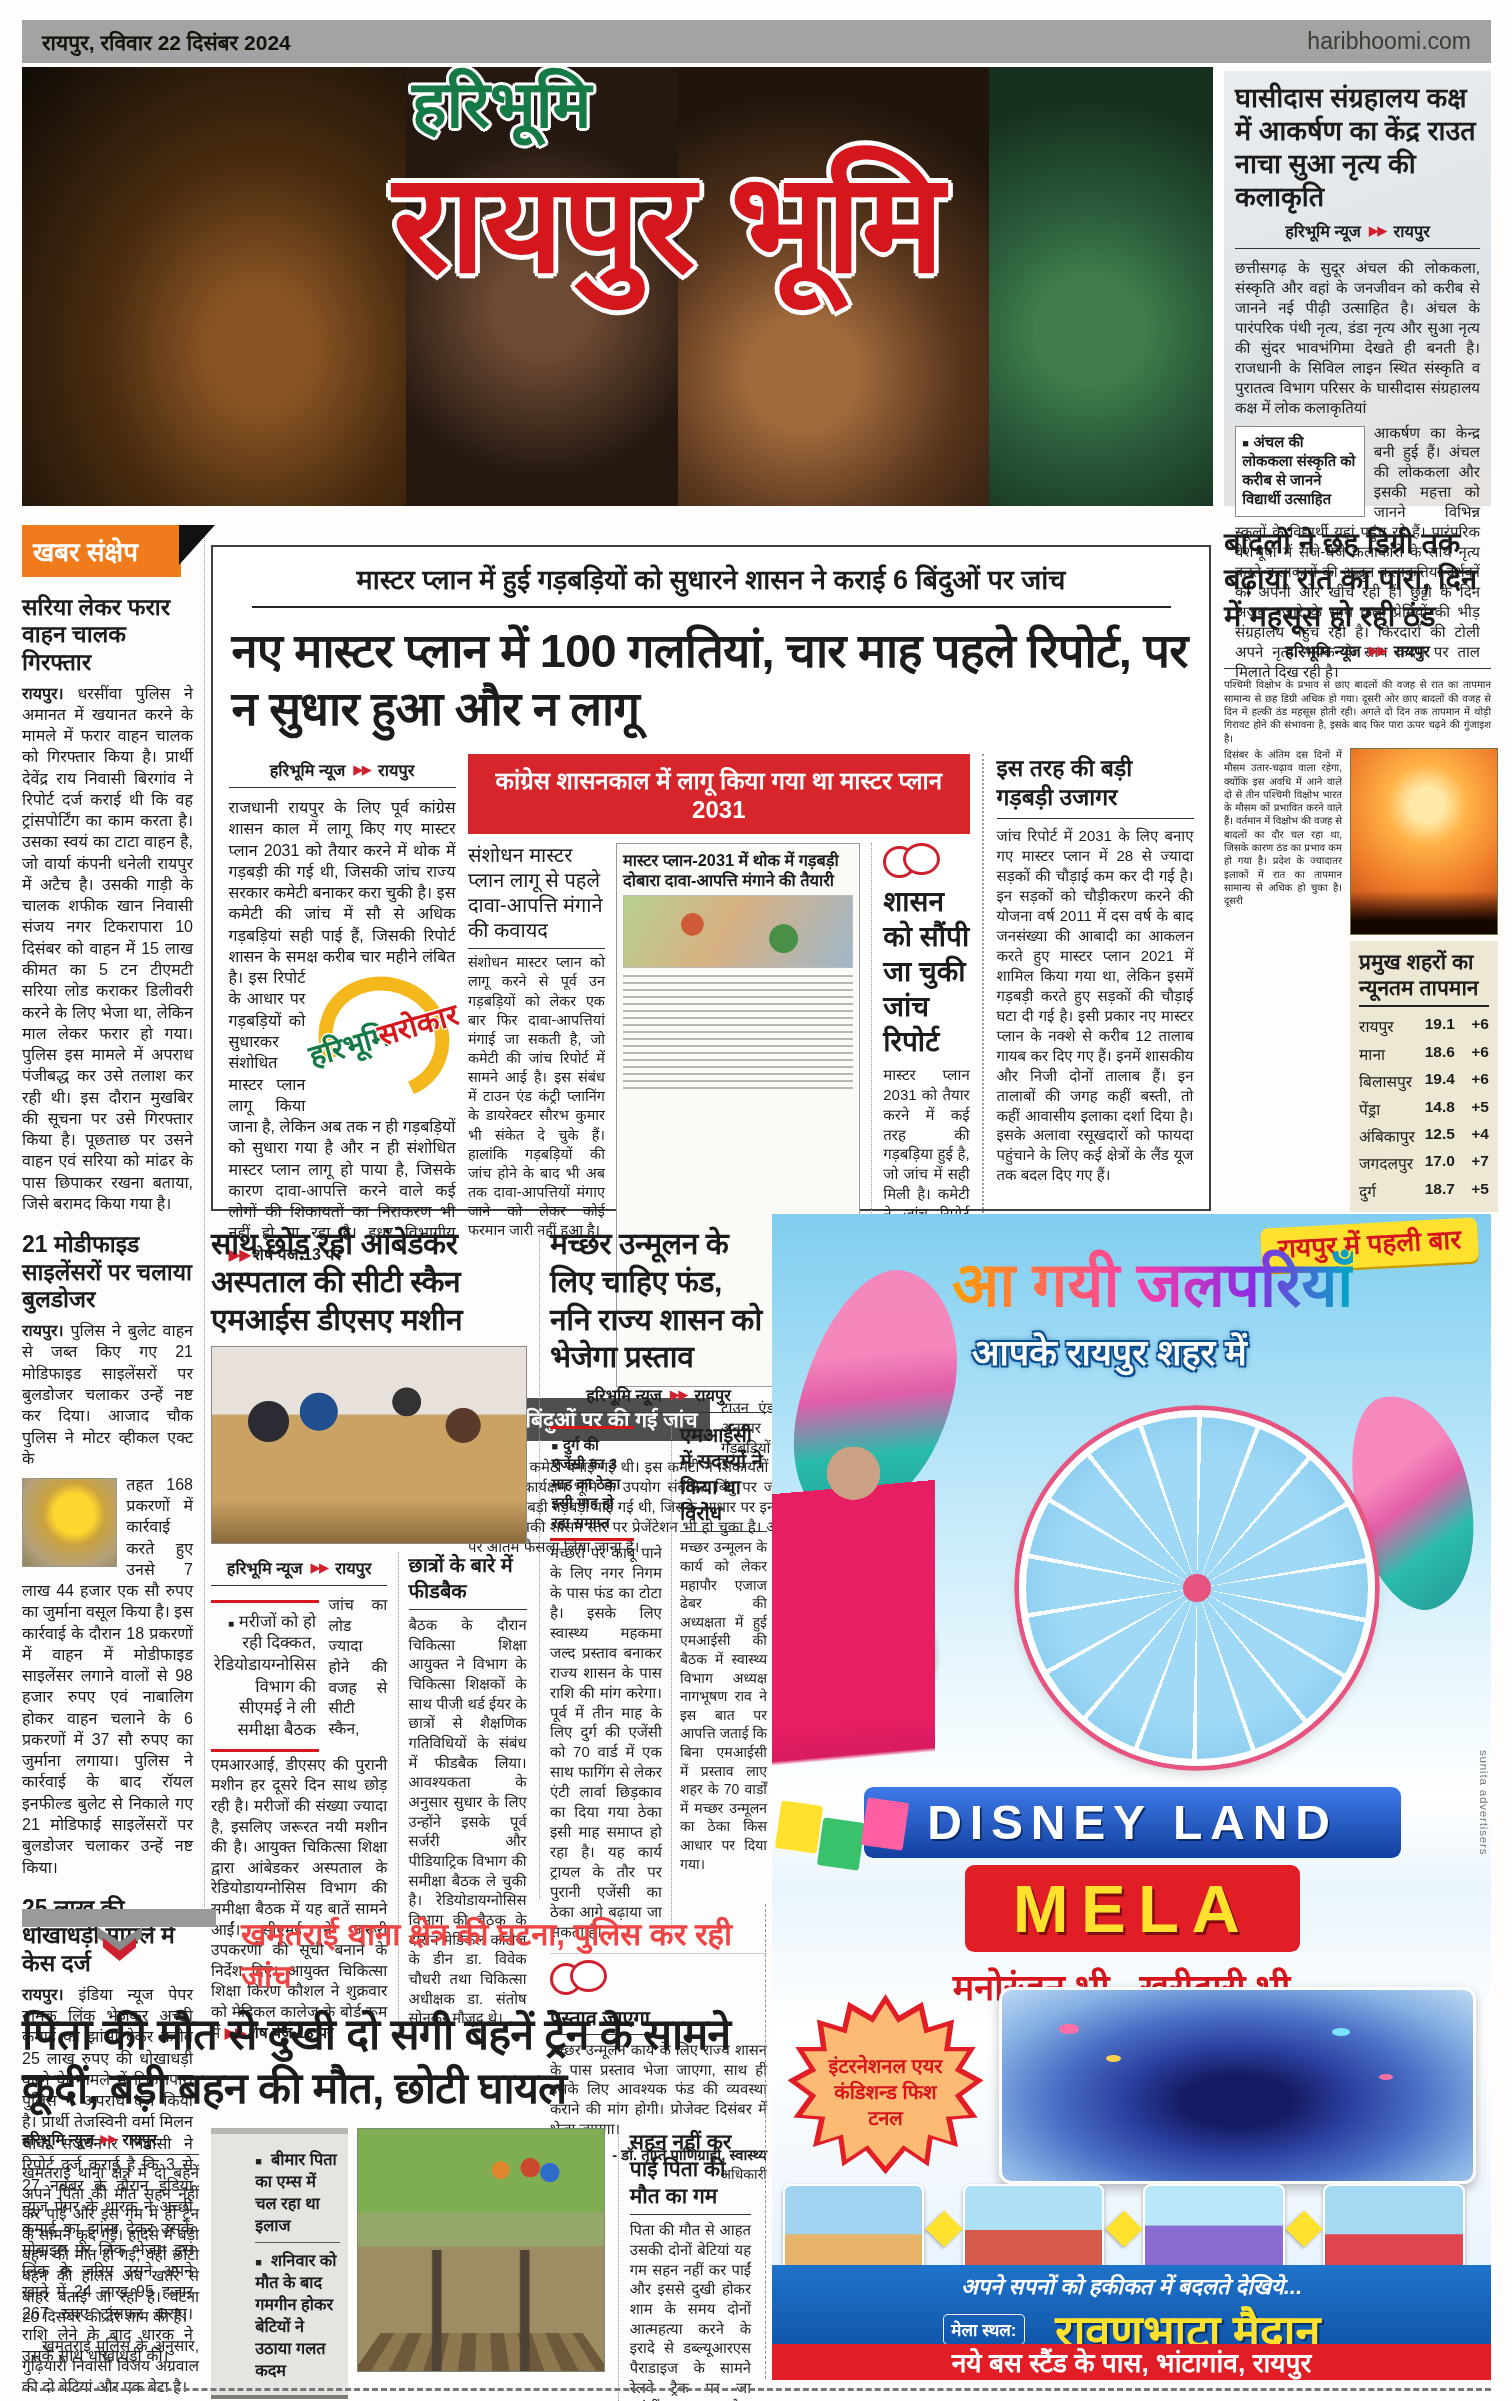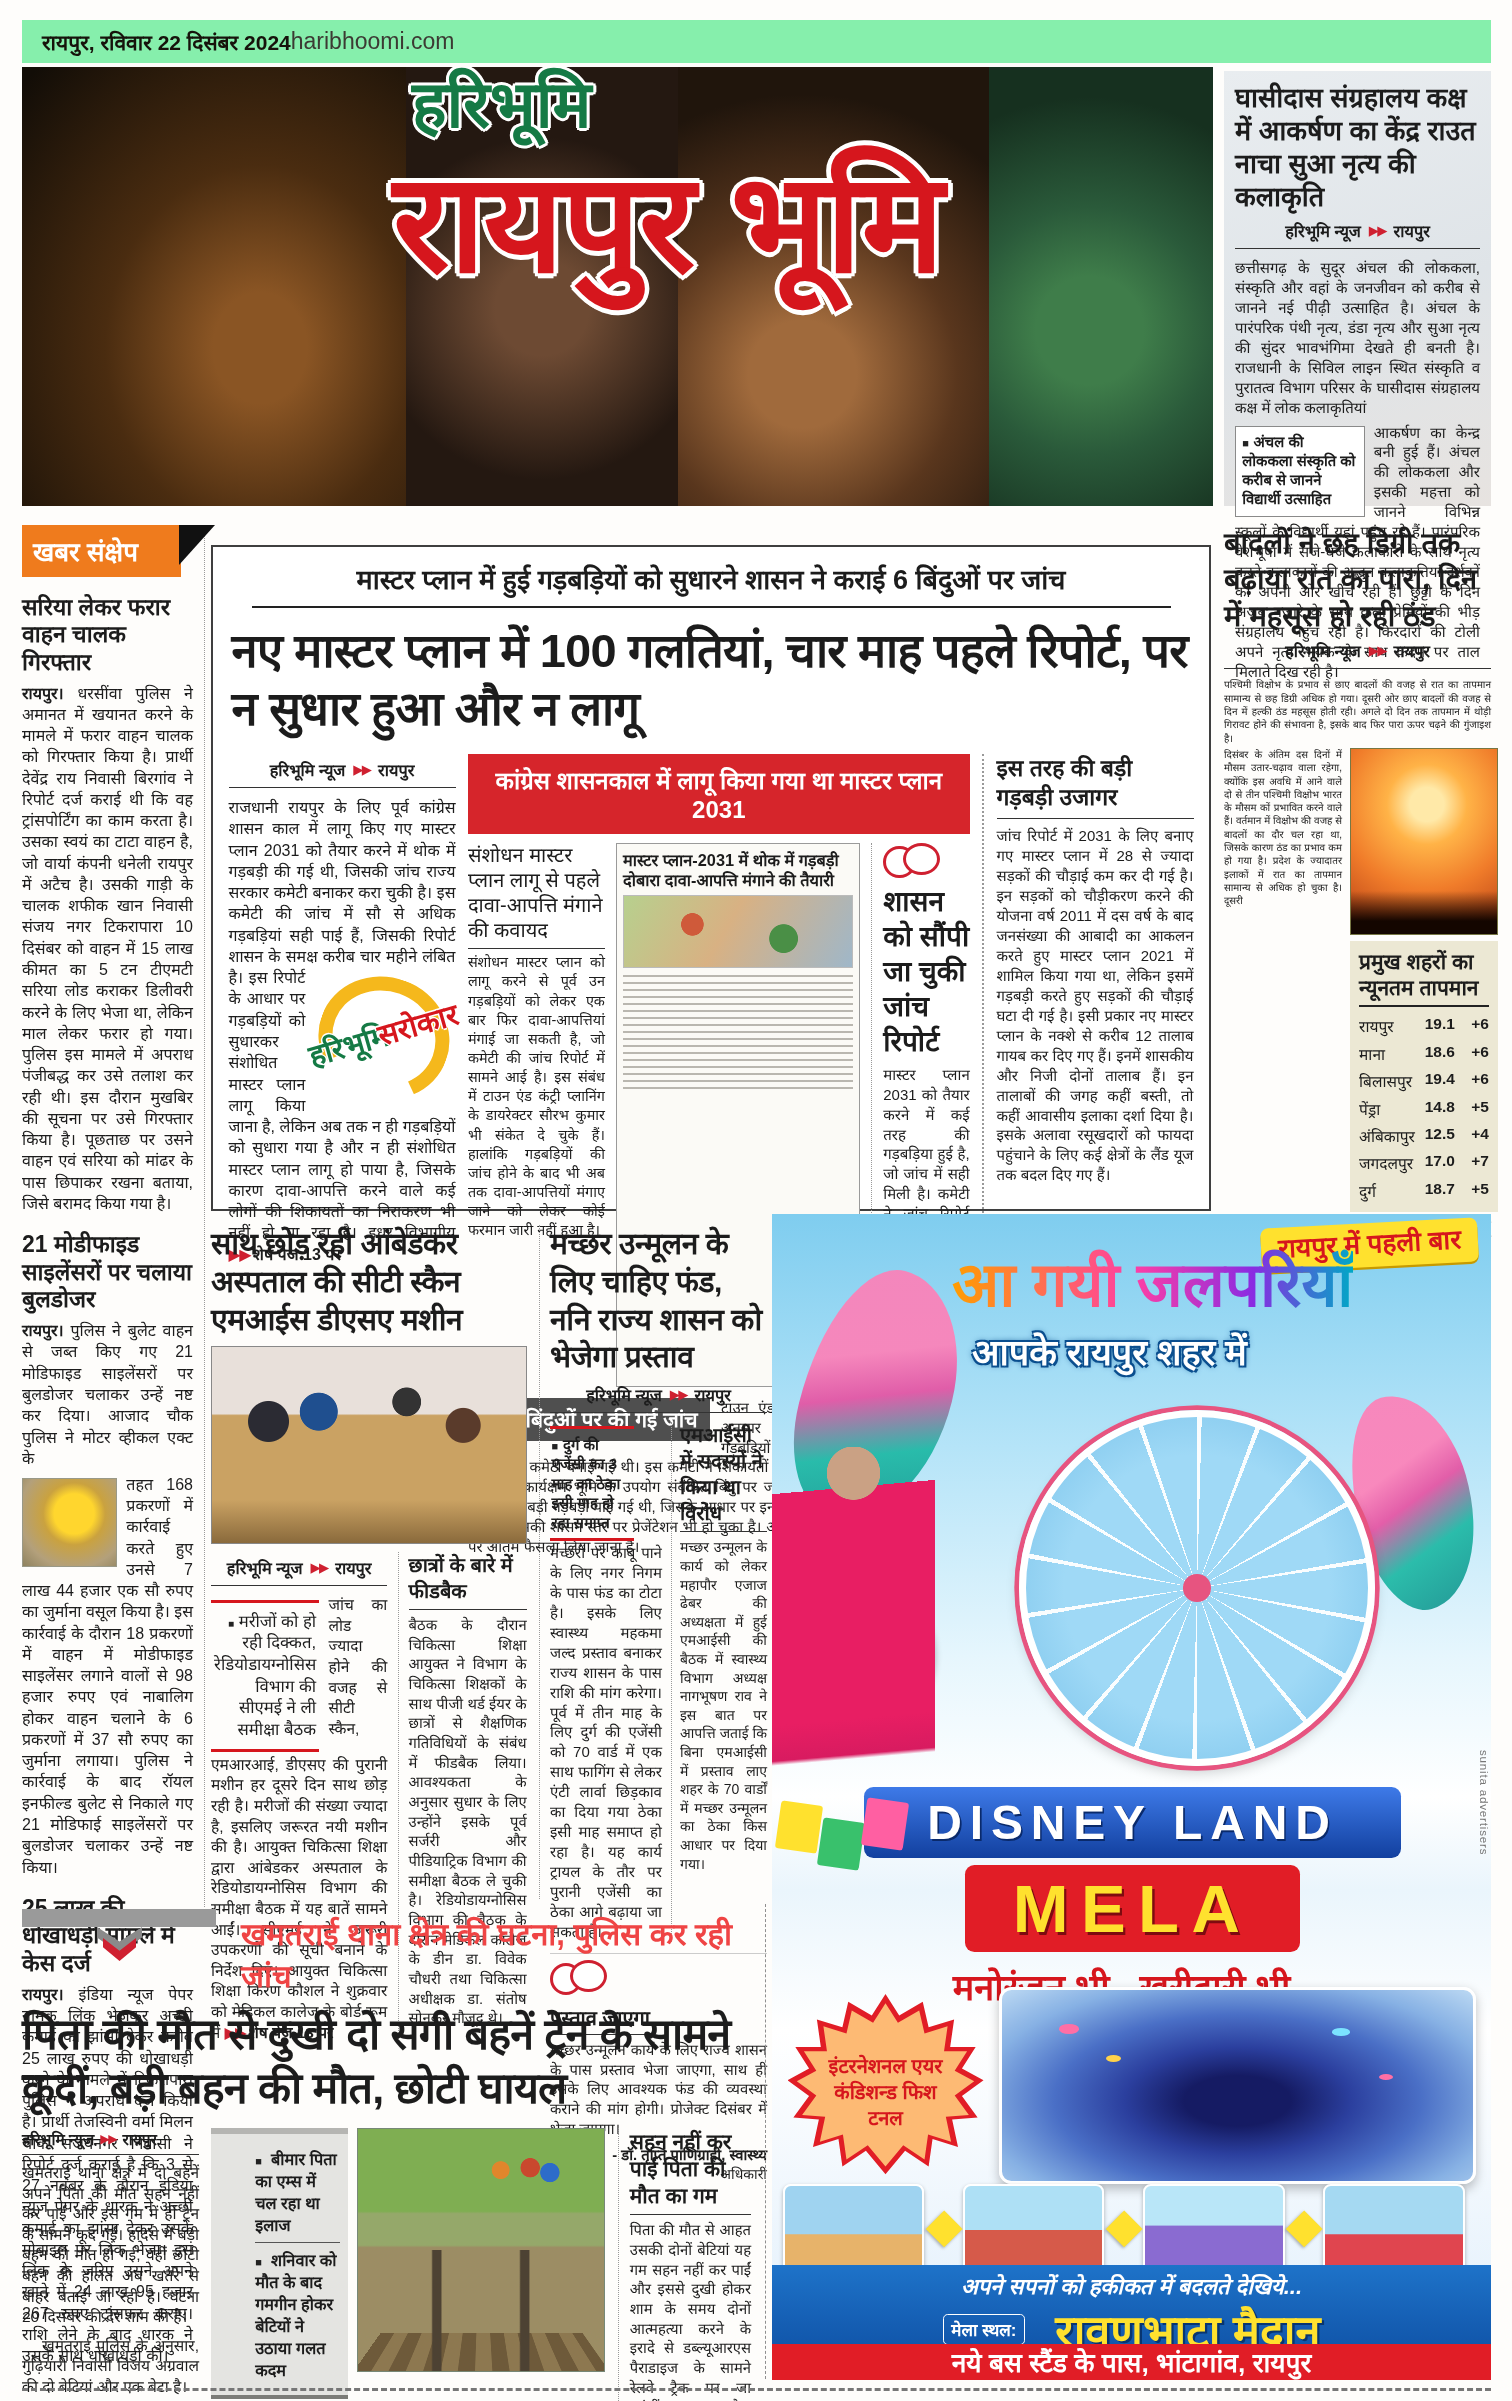--- a/index.html
+++ b/index.html
@@ -3,21 +3,21 @@
 <meta charset="utf-8">
 <style>
   html,body{margin:0;padding:0;background:#ffffff;}
   body{font-family:"Liberation Sans","DejaVu Sans",sans-serif;color:#1c1c1c;}
   .page{position:relative;width:1512px;height:2401px;background:#fefdfb;overflow:hidden;}
   .abs{position:absolute;box-sizing:border-box;}
   .jtext{text-align:justify;line-height:1.33;}
   .para{text-align:justify;line-height:1.33;}
   b,strong{font-weight:700;}
   
-  .topbar{background:#86efac;display:flex;justify-content:flex-start;align-items:center;padding:0 20px;}
+  .topbar{background:#a3a3a3;display:flex;justify-content:space-between;align-items:center;padding:0 20px;}
   .topbar .date{font-size:21px;font-weight:700;color:#16130b;}
   .topbar .site{font-size:23px;color:#3c3a33;}
   
   .mh{background:#17120c;overflow:hidden;}
   .mh .ph{position:absolute;top:0;height:100%;}
   .brand-sm{position:absolute;font-weight:800;color:#157a45;font-size:65px;line-height:1;
     text-shadow:-3.1px 0 0 #fff,3.1px 0 0 #fff,0 -3.1px 0 #fff,0 3.1px 0 #fff,-2.3px -2.3px 0 #fff,2.3px 2.3px 0 #fff,2.3px -2.3px 0 #fff,-2.3px 2.3px 0 #fff;}
   .brand-big{position:absolute;font-weight:800;color:#d6161d;font-size:138px;line-height:1.05;letter-spacing:-1.6px;white-space:nowrap;
     text-shadow:-4.7px 0 0 #fff,4.7px 0 0 #fff,0 -4.7px 0 #fff,0 4.7px 0 #fff,-3.1px -3.1px 0 #fff,3.1px 3.1px 0 #fff,3.1px -3.1px 0 #fff,-3.1px 3.1px 0 #fff;}
   

